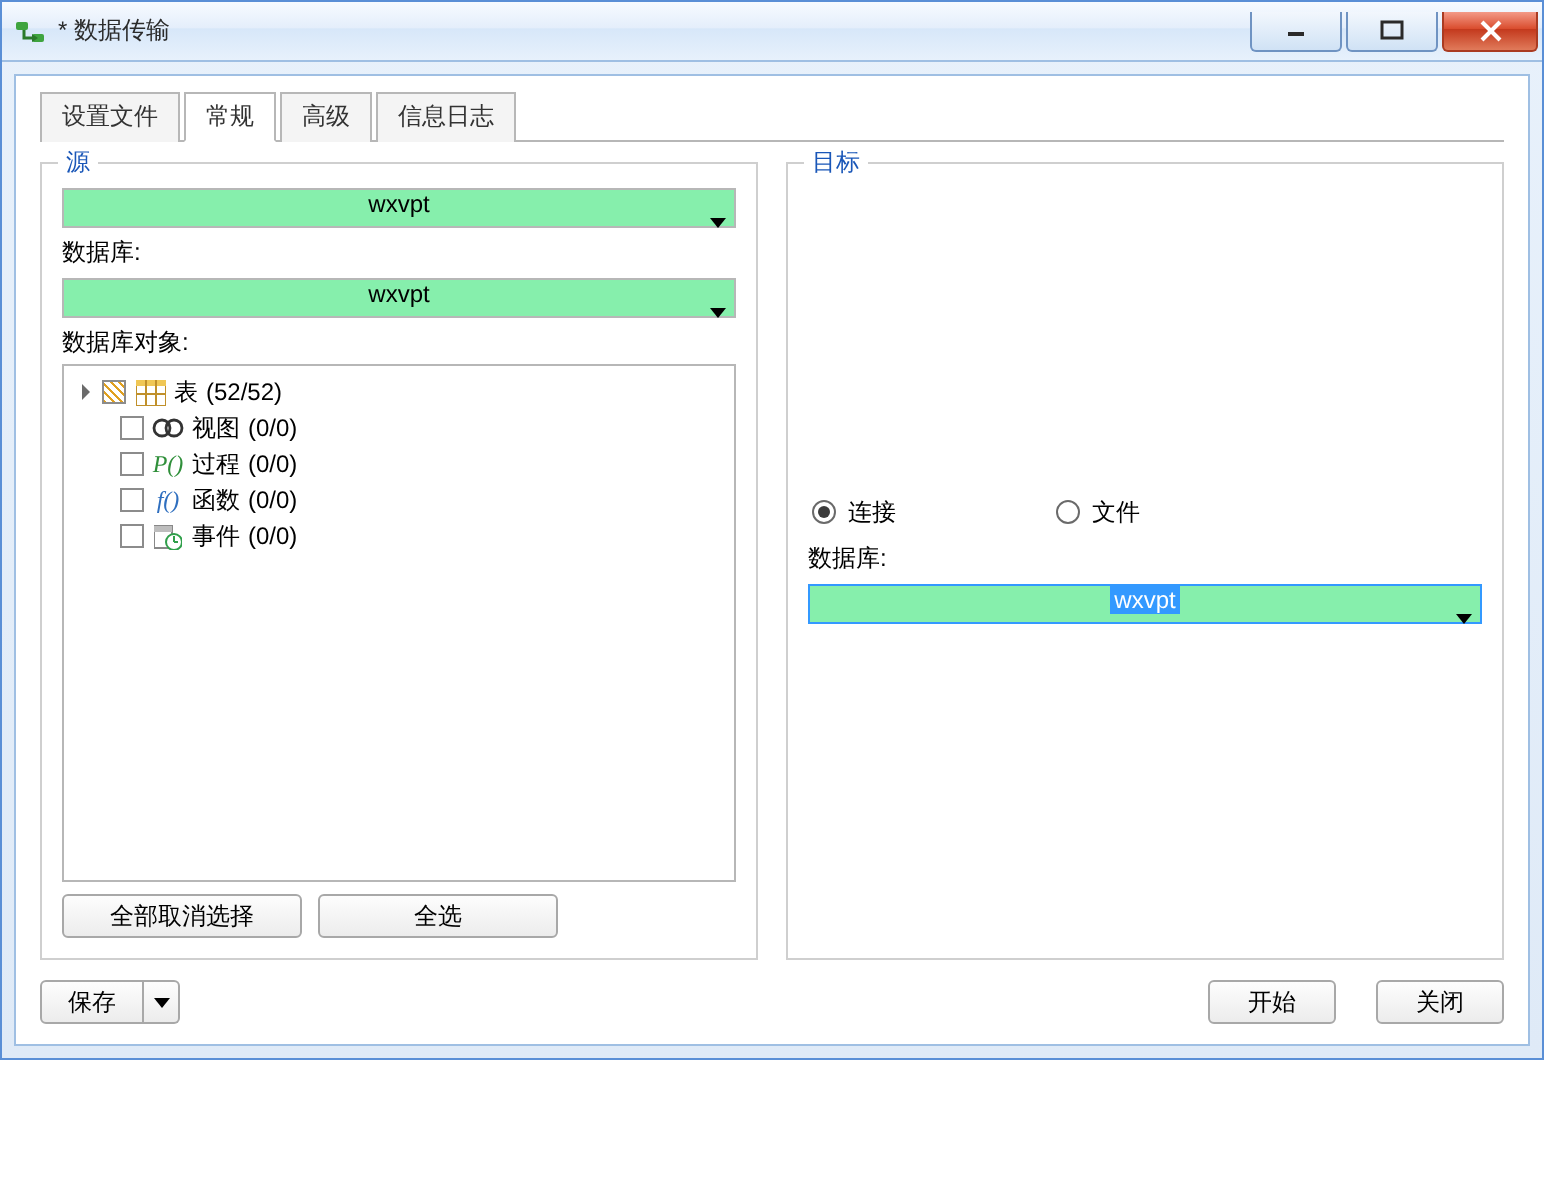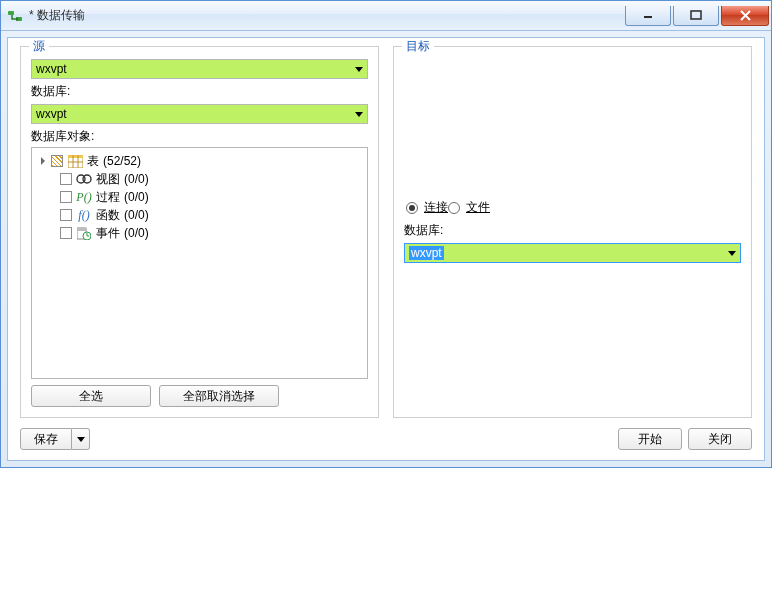--- a/index.html
+++ b/index.html
@@ -1,20 +1,20 @@
 <!DOCTYPE html>
 <html><head>
 <meta charset="utf-8">
 <style>
   * { box-sizing: border-box; margin: 0; padding: 0; font-family: "Microsoft YaHei", "Segoe UI", Tahoma, sans-serif; font-size: 12px; }
   html, body { width: 772px; height: 602px; }
 
   
   .window {
-    width: 772px; height: 468px;
+    width: 772px; height: 530px;
     background: linear-gradient(#e8f1fb, #dfeaf7);
     border: 1px solid #5a8fd6;
     display: flex; flex-direction: column;
   }
   .titlebar {
     height: 30px; display: flex; align-items: center;
     background: linear-gradient(#f7fbff, #e4eefb 45%, #d7e7f9 46%, #e7f1fc);
     border-bottom: 1px solid #9fbfe3;
     padding: 0 0 0 6px;
   }
@@ -53,31 +53,31 @@
   }
   .group.left { flex: 1; }
   .group.right { flex: 1; justify-content: center; }
   .group-title {
     position: absolute; top: -9px; left: 8px; background: #fff; padding: 0 4px;
     color: #1a57b8;
   }
   .row { margin-bottom: 2px; }
   .label { color: #000; }
   .select {
-    width: 100%; height: 20px; border: 1px solid #b7b7b7; background: #bef264;
+    width: 100%; height: 20px; border: 1px solid #b7b7b7; background: #86efac;
     display: flex; align-items: center; justify-content: space-between;
-    padding: 0 4px; margin: 2px 0 4px 0;
+    padding: 0 4px; margin: 2px 0 4px 0; flex-direction: column;
   }
   .select .arrow { margin-left: auto; }
   .select.highlight { border: 1px solid #3399ff; }
   .select.highlight .val {
     background: #3399ff; color: #fff; padding: 0 2px;
   }
 
-  .radio-row { display: flex; padding: 2px 0 6px 2px; text-decoration: underline; }
+  .radio-row { display: flex; gap: 80px; padding: 2px 0 6px 2px; }
   .radio { display: flex; align-items: center; gap: 6px; }
   .radio .dot {
     width: 12px; height: 12px; border: 1px solid #6a6a6a; border-radius: 50%;
     display: flex; align-items: center; justify-content: center; background: #fff;
   }
   .radio.checked .dot::after { content: ""; width: 6px; height: 6px; background: #3b3b3b; border-radius: 50%; }
 
   
   .treewrap { display: flex; flex-direction: column; flex: 1; }
   .tree {
@@ -148,20 +148,26 @@
         <svg width="11" height="11">
             <line x1="1" y1="1" x2="10" y2="10" stroke="#fff" stroke-width="2"></line>
             <line x1="10" y1="1" x2="1" y2="10" stroke="#fff" stroke-width="2"></line>
           </svg>
       </div>
     </div>
   </div>
 
   <div class="client">
 
+    <div class="tabs">
+      <div class="tab">设置文件</div>
+      <div class="tab active">常规</div>
+      <div class="tab">高级</div>
+      <div class="tab">信息日志</div>
+    </div>
 
     <div class="cols">
 
       <div class="group left">
         <div class="group-title">源</div>
 
         <div class="select">
           <span class="val">wxvpt</span>
           <span class="arrow"></span>
         </div>
@@ -228,22 +234,22 @@
                     <line x1="10" y1="9" x2="10" y2="6" stroke="#2f9f4a"></line>
                     <line x1="10" y1="9" x2="12" y2="9" stroke="#2f9f4a"></line>
                   </svg>
               </span>
               <span class="node-label">事件</span>
               <span class="node-count">(0/0)</span>
             </div>
 
           </div>
           <div class="tree-buttons">
+            <div class="btn">全部取消选择</div>
             <div class="btn">全选</div>
-            <div class="btn">全部取消选择</div>
           </div>
         </div>
       </div>
 
       <div class="group right">
         <div class="group-title">目标</div>
 
         <div class="radio-row">
           <div class="radio checked">
             <span class="dot"></span>
@@ -265,18 +271,18 @@
     </div>
 
     <div class="footer">
       <div class="split">
         <div class="btn small main">保存</div>
         <div class="dd">
             <span class="arrow"></span>
           </div>
       </div>
       <div class="spacer"></div>
-      <div class="btn small" style="margin-right:6px;text-align:center;">开始</div>
+      <div class="btn small" style="margin-right:20px;text-align:center;">开始</div>
       <div class="btn small">关闭</div>
     </div>
 
   </div>
 </div>
 
 </body></html>

